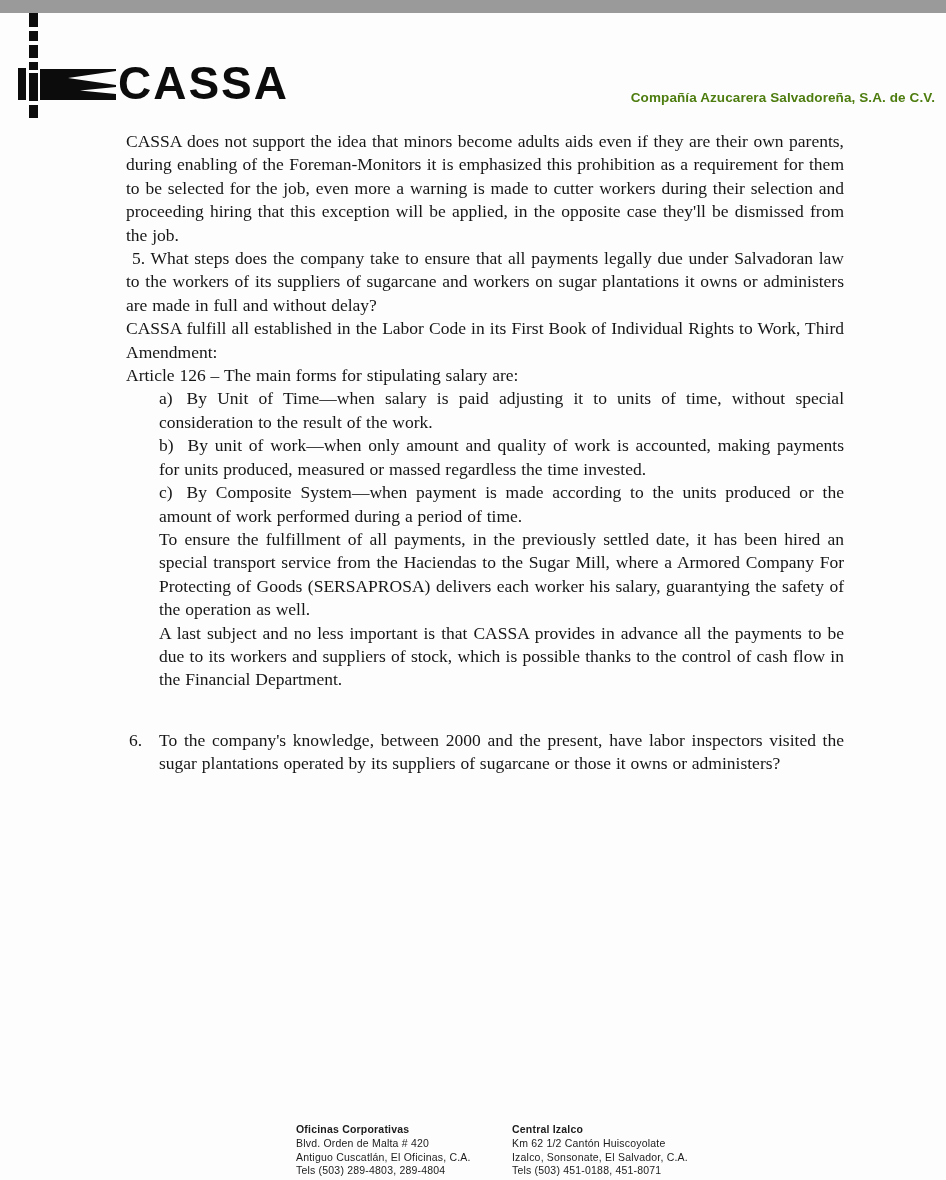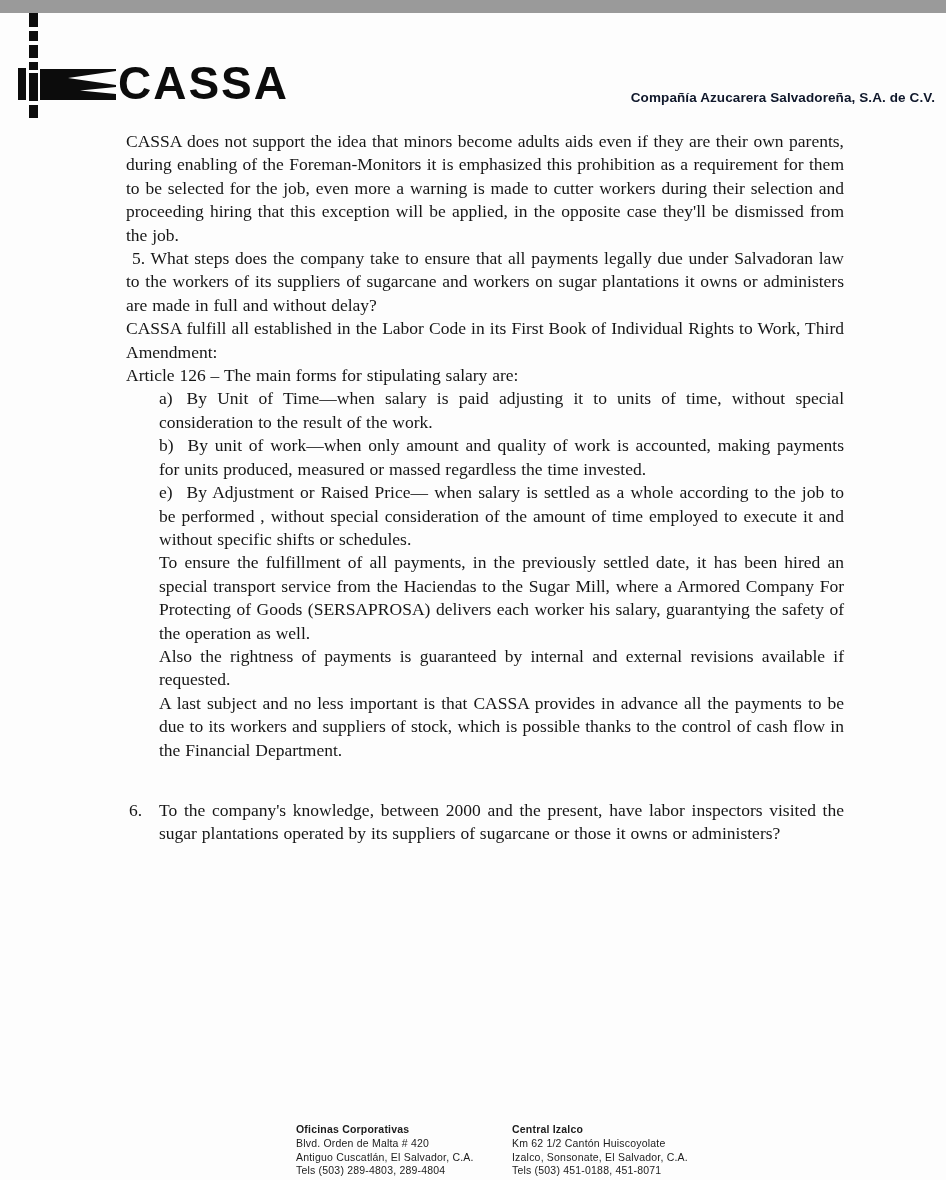--- a/index.html
+++ b/index.html
@@ -31,21 +31,21 @@
   .logo-text{
     position:absolute;left:118px;top:47px;
     font-family:"Liberation Sans", sans-serif;
     font-weight:900;font-size:46px;line-height:1;letter-spacing:2px;
     color:#0c0c0c;
   }
   .company-name{
     position:absolute;right:11px;top:77px;
     font-family:"Liberation Sans", sans-serif;
     font-weight:bold;font-size:13.5px;letter-spacing:0.1px;
-    color:#0f172a;
+    color:#4d7c0f;
   }
 
   
   .doc{
     position:absolute;left:126px;top:117px;width:718px;
     font-size:17.5px;line-height:23.4px;word-spacing:0.5px;
   }
   .doc p{margin:0;text-align:justify;}
   .p-minors{margin-bottom:19px;}
   .p-question1{margin-bottom:19px;text-indent:6px;}
@@ -95,37 +95,36 @@
 
     <p class="p-question1">5. What steps does the company take to ensure that all payments legally due under Salvadoran law to the workers of its suppliers of sugarcane and workers on sugar plantations it owns or administers are made in full and without delay?</p>
 
     <p class="p-laborcode">CASSA fulfill all established in the Labor Code in its First Book of Individual Rights to Work, Third Amendment:</p>
 
     <p class="p-article">Article 126 – The main forms for stipulating salary are:</p>
 
     <div class="indent">
       <p><span class="li-label">a)</span><span>By Unit of Time—when salary is paid adjusting it to units of time, without special consideration to the result of the work.</span></p>
       <p><span class="li-label">b)</span><span>By unit of work—when only amount and quality of work is accounted, making payments for units produced, measured or massed regardless the time invested.</span></p>
-      <p><span class="li-label">e)</span><span>By Adjustment or Raised Price— when salary is settled as a whole according to the job to be performed , without special consideration of the amount of time employed to execute it and without specific shifts or schedules.</span></p>
+      <p><span class="li-label">c)</span><span>By Composite System—when payment is made according to the units produced or the amount of work performed during a period of time.</span></p>
       <p class="p-transport">To ensure the fulfillment of all payments, in the previously settled date, it has been hired an special transport service from the Haciendas to the Sugar Mill, where a Armored Company For Protecting of Goods (SERSAPROSA) delivers each worker his salary, guarantying the safety of the operation as well.</p>
-      <p>Also the rightness of payments is guaranteed by internal and external revisions available if requested.</p>
       <p>A last subject and no less important is that CASSA provides in advance all the payments to be due to its workers and suppliers of stock, which is possible thanks to the control of cash flow in the Financial Department.</p>
     </div>
 
     <div class="q2">
       <span class="q2-num">6.</span>
       <span class="q2-text">To the company's knowledge, between 2000 and the present, have labor inspectors visited the sugar plantations operated by its suppliers of sugarcane or those it owns or administers?</span>
     </div>
   </div>
 
   <div class="footer">
     <div class="footer-col">
       <div class="footer-title">Oficinas Corporativas</div>
       <div>Blvd. Orden de Malta # 420</div>
-      <div>Antiguo Cuscatlán, El Salvador, C.A.</div>
+      <div>Antiguo Cuscatlán, El Oficinas, C.A.</div>
       <div>Tels (503) 289-4803, 289-4804</div>
       <div>Fax 278-5797</div>
     </div>
     <div class="footer-col">
       <div class="footer-title">Central Izalco</div>
       <div>Km 62 1/2 Cantón Huiscoyolate</div>
       <div>Izalco, Sonsonate, El Salvador, C.A.</div>
       <div>Tels (503) 451-0188, 451-8071</div>
       <div>Fax 575-9700</div>
     </div>

